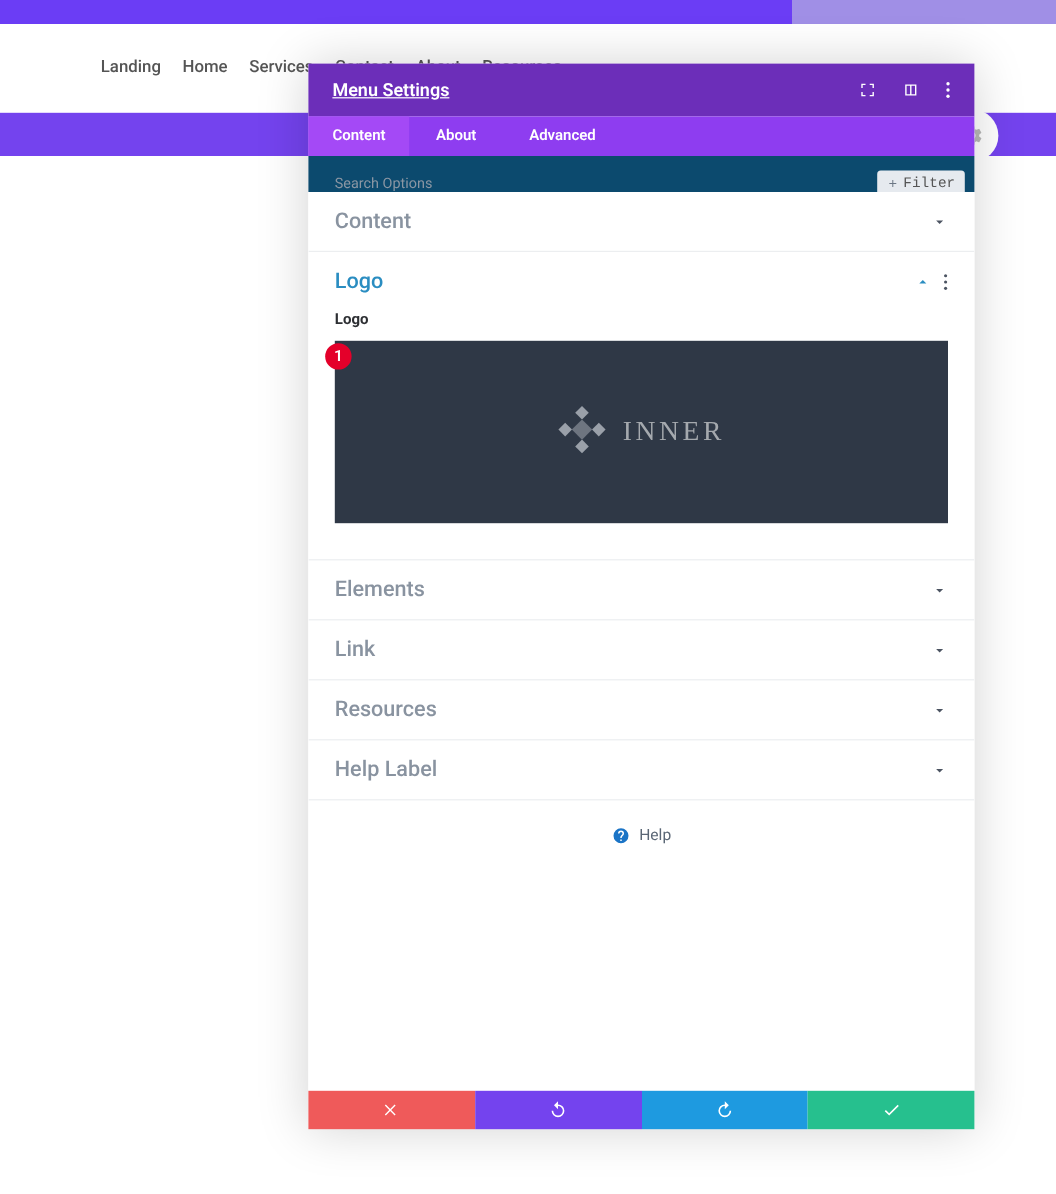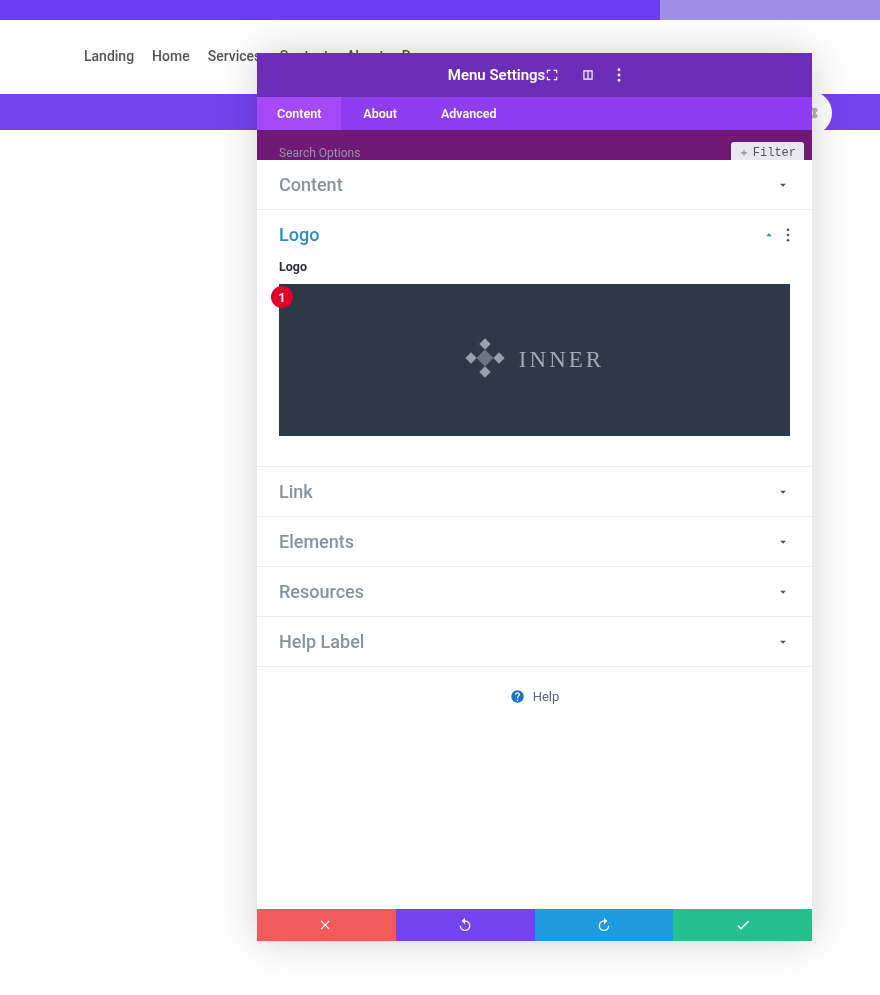--- a/index.html
+++ b/index.html
@@ -69,22 +69,23 @@
   display: flex;
   flex-direction: column;
 }
 
 .modal-header {
   background: #6c2eb9;
   color: #fff;
   height: 44px;
   display: flex;
   align-items: center;
-  justify-content: center;
+  justify-content: space-between;
   padding: 0 20px;
+  text-decoration: underline;
 }
 .modal-title {
   font-size: 15px;
   font-weight: 600;
 }
 .header-icons {
   display: flex;
   gap: 22px;
   align-items: center;
 }
@@ -104,21 +105,21 @@
   align-items: center;
   cursor: pointer;
 }
 .tab.active {
   background: #a449f6;
 }
 .tab:nth-child(2){ padding: 0 22px; }
 .tab:nth-child(3){ padding: 0 22px; }
 
 .search-row {
-  background: #701a75;
+  background: #0c4a6e;
   height: 30px;
   display: flex;
   align-items: center;
   justify-content: space-between;
   padding: 16px 8px 0 22px;
   font-size: 12px;
 }
 .search-placeholder { color: #8a96a3; }
 .filter-btn {
   background: #e6eaef;
@@ -343,32 +344,32 @@
               </g>
             </svg>
           </span>
           <span class="logo-text">INNER</span>
         </div>
       </div>
     </div>
 
     <div class="section">
       <div class="section-header">
-        <div class="section-title">Link</div>
+        <div class="section-title">Elements</div>
         <div class="chev">
             <svg class="caret" width="14" height="14" viewBox="0 0 24 24">
               <path d="M7 10l5 5 5-5z"></path>
             </svg>
           </div>
       </div>
     </div>
 
     <div class="section">
       <div class="section-header">
-        <div class="section-title">Elements</div>
+        <div class="section-title">Link</div>
         <div class="chev">
             <svg class="caret" width="14" height="14" viewBox="0 0 24 24">
               <path d="M7 10l5 5 5-5z"></path>
             </svg>
           </div>
       </div>
     </div>
 
     <div class="section">
       <div class="section-header">

